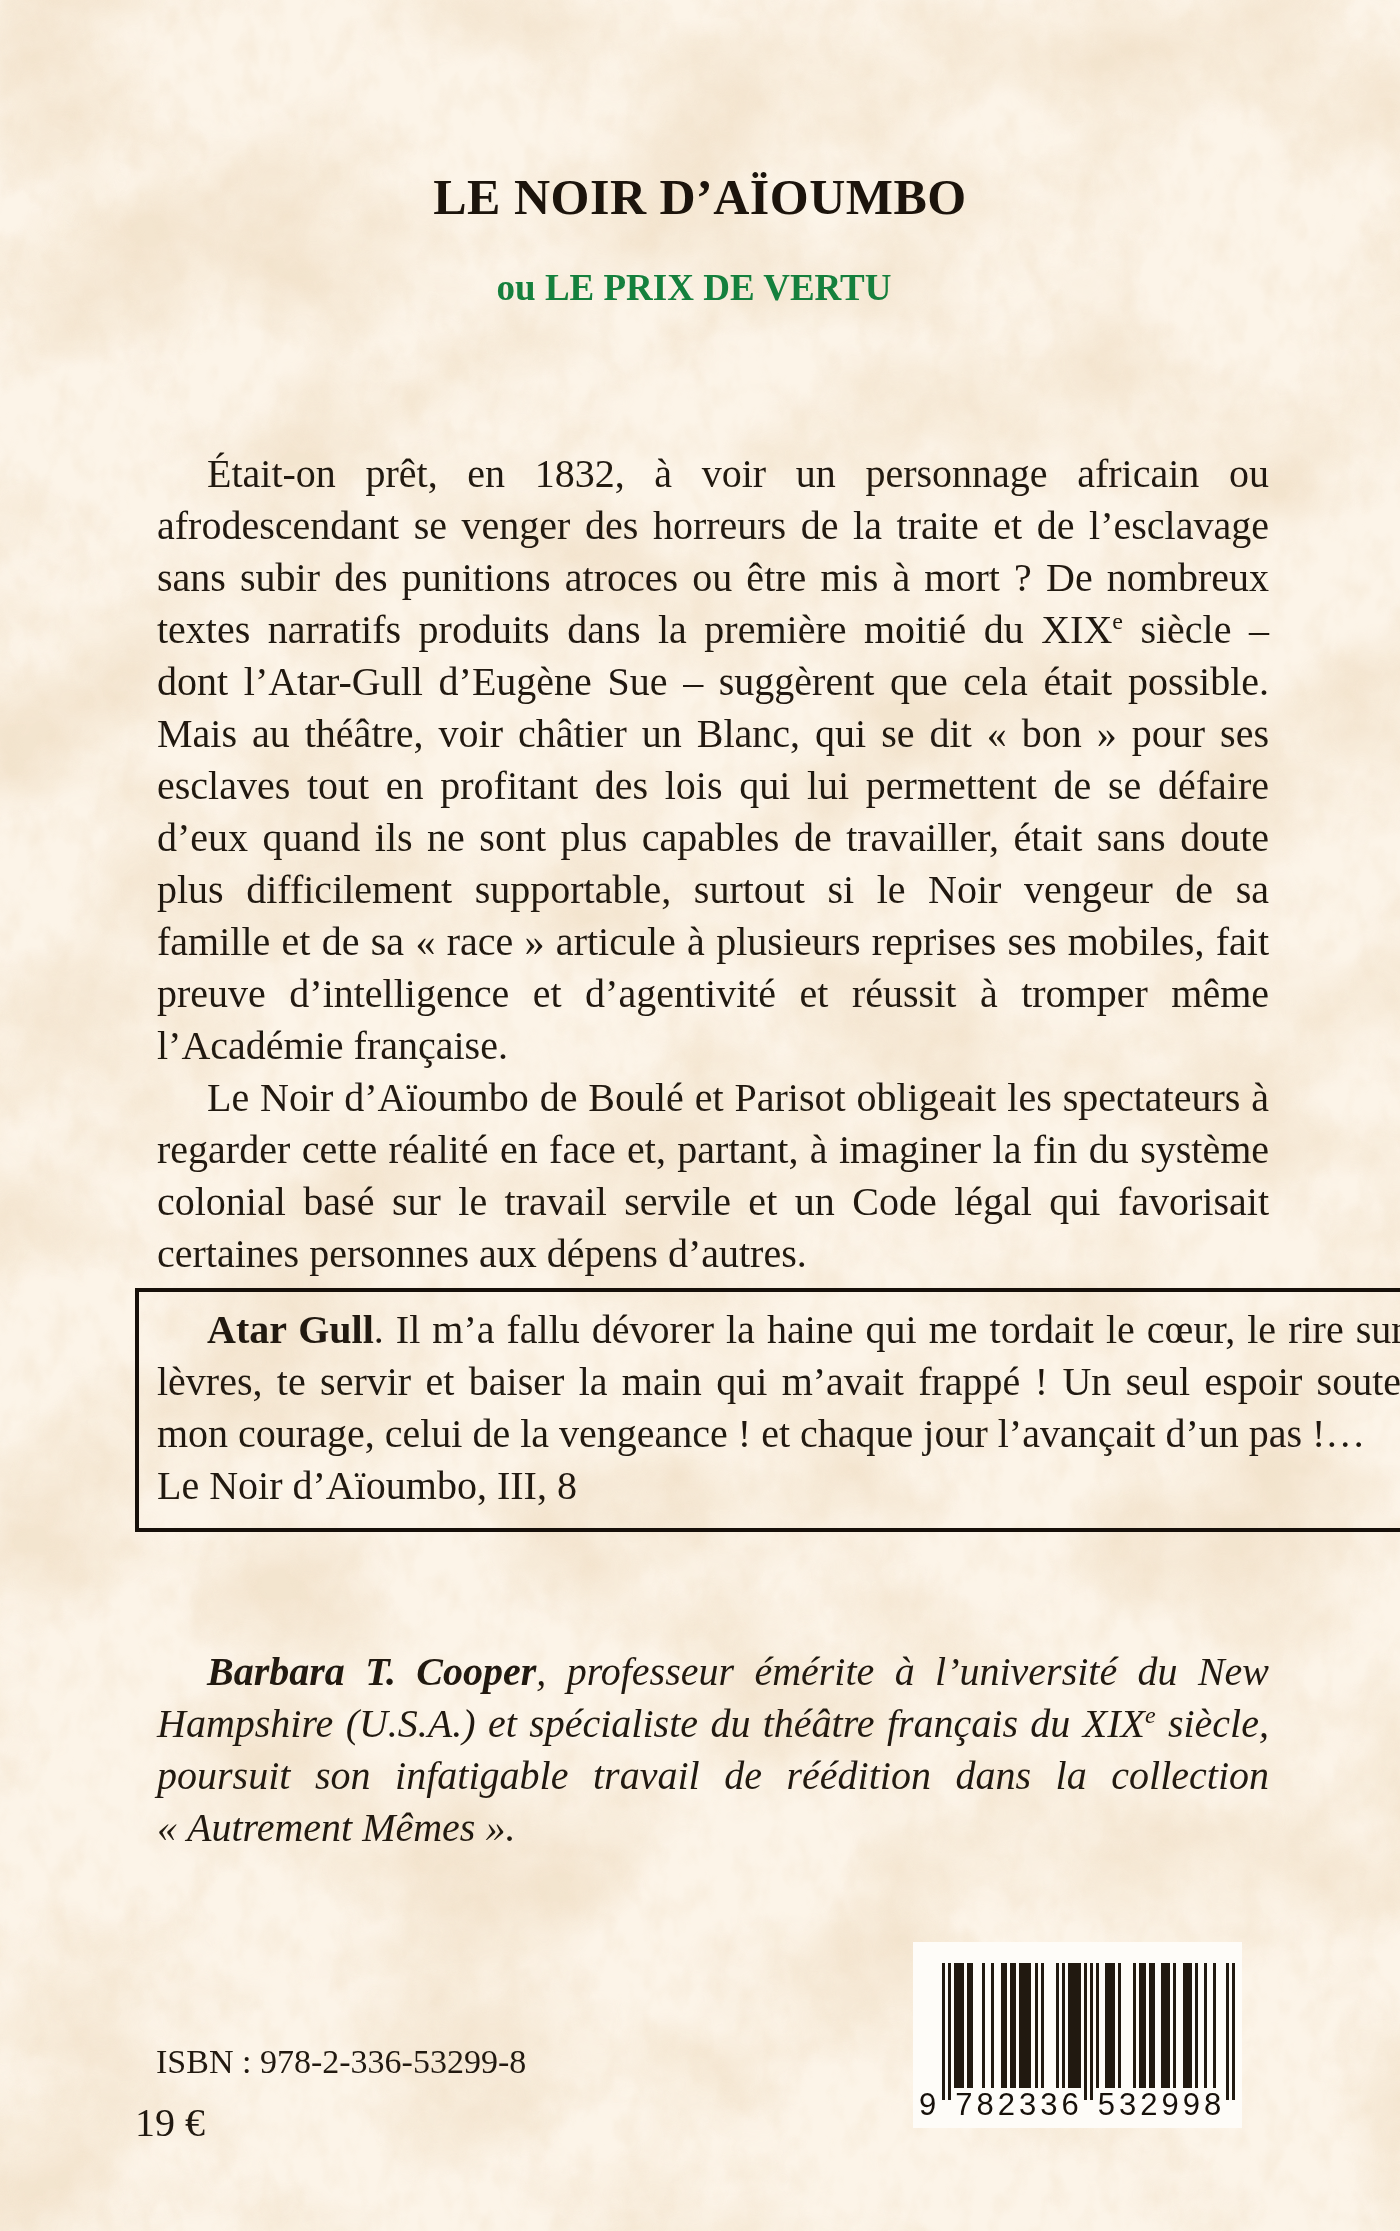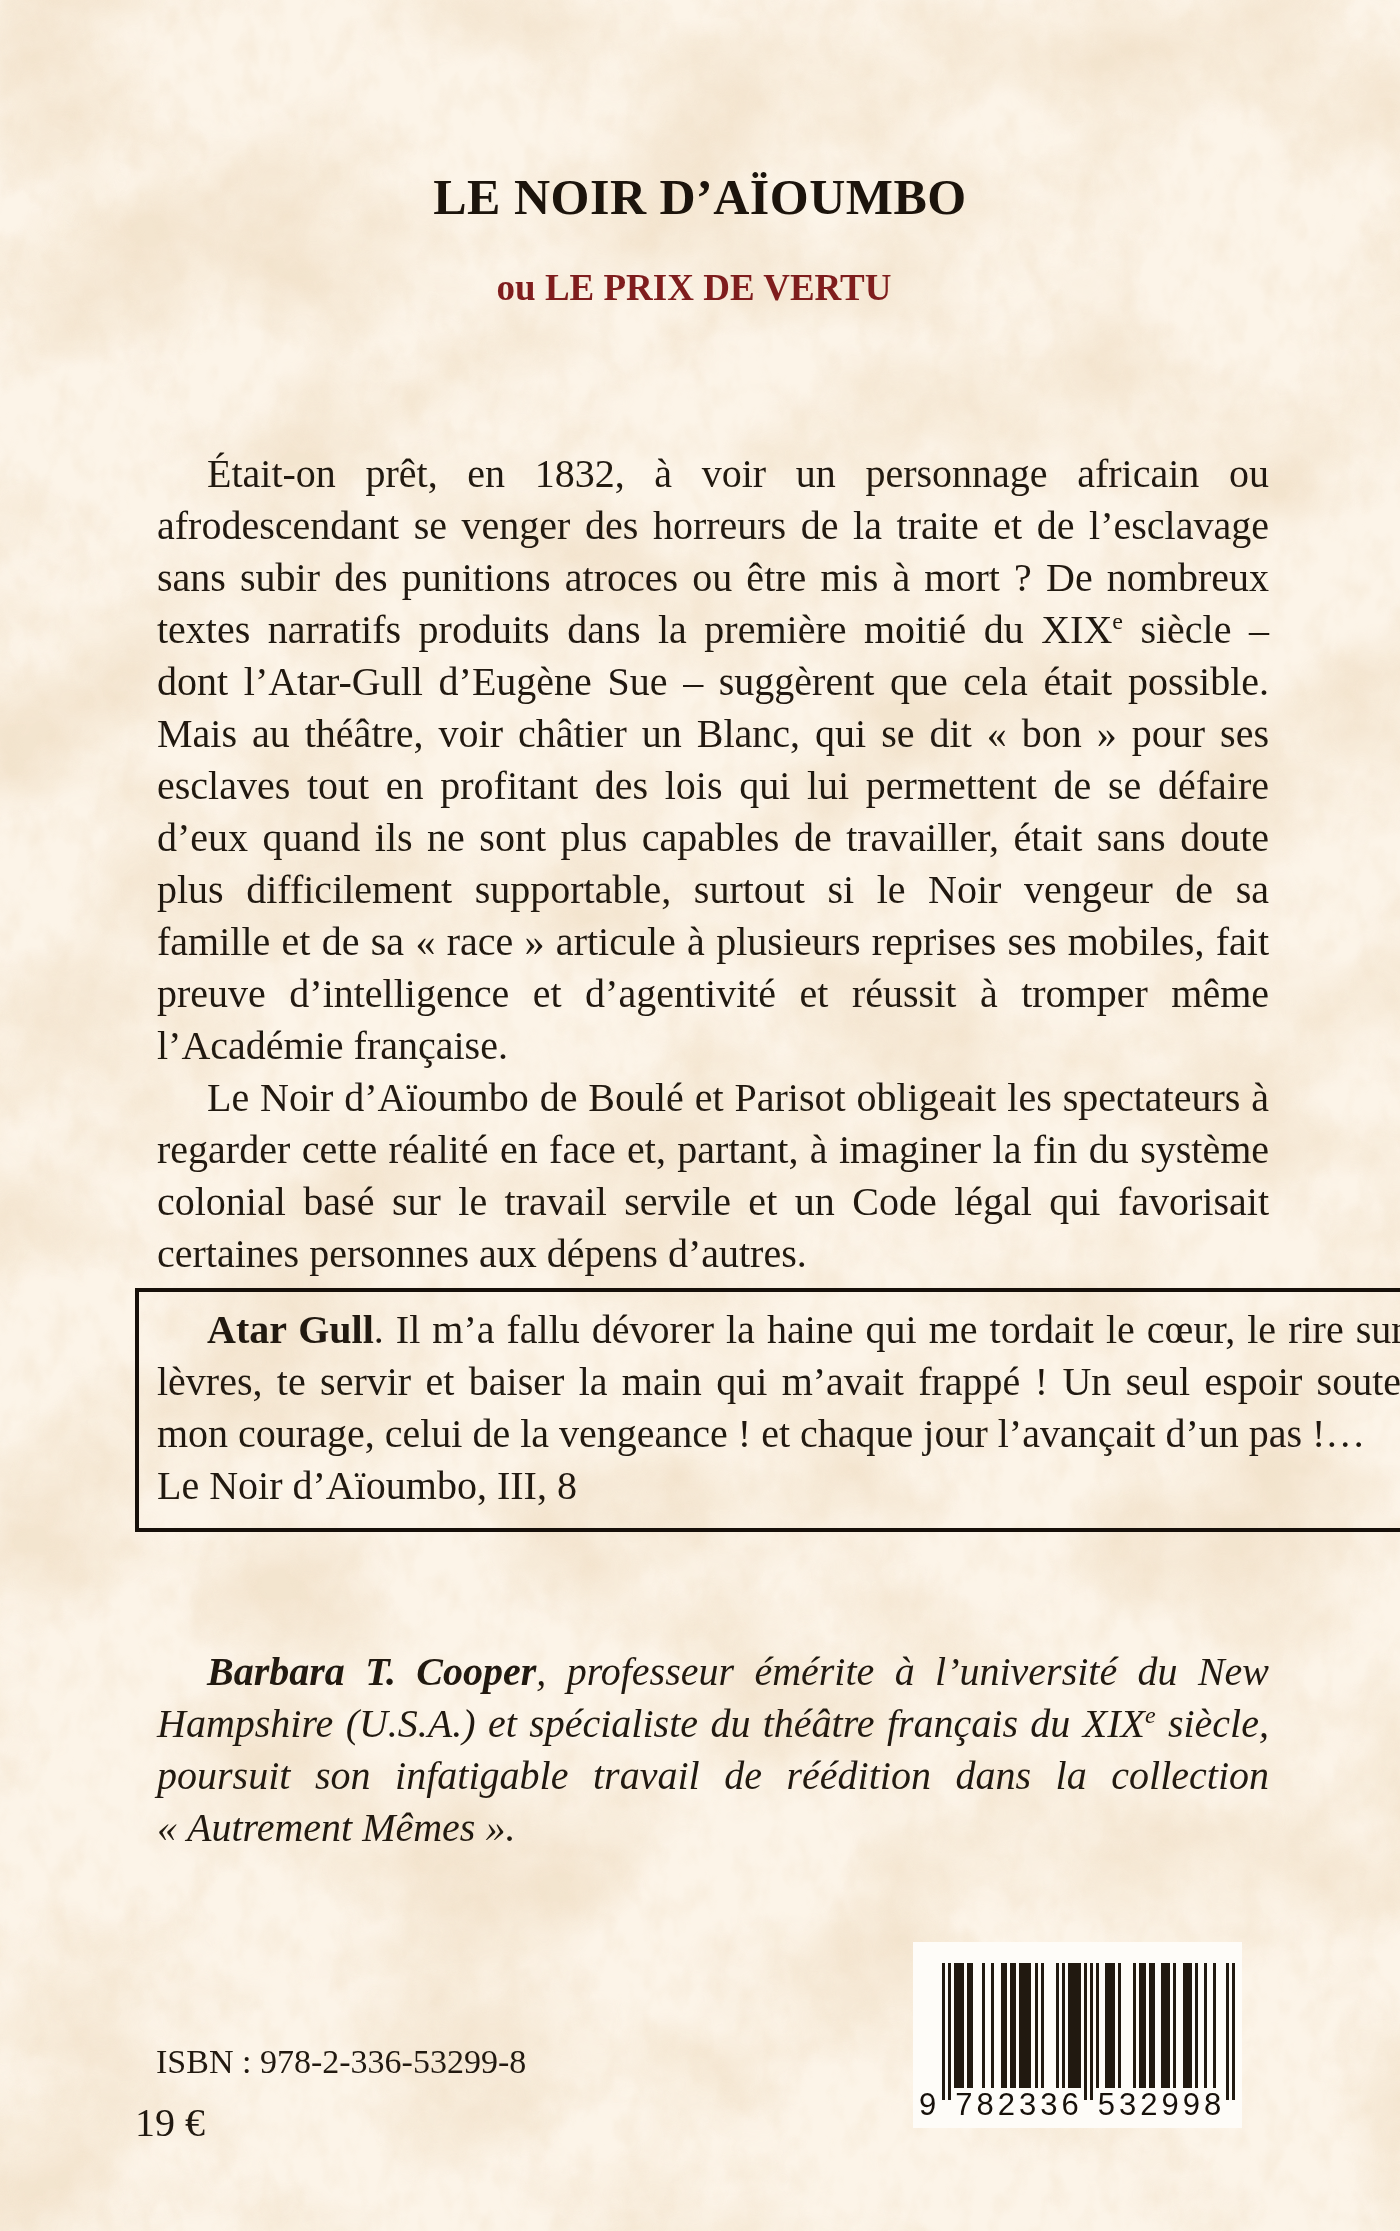--- a/index.html
+++ b/index.html
@@ -13,21 +13,21 @@
   }
   .texture{position:absolute;inset:0;width:1400px;height:2231px;}
   .content{position:absolute;inset:0;}
 
   .title-block{position:absolute;top:170px;left:0;width:100%;text-align:center;}
   .title-block h1{
     margin:0;font-size:50px;line-height:54px;font-weight:bold;
     letter-spacing:.5px;color:#1c140c;
   }
   .title-block h2{
-    margin:44px 12px 0 0;font-size:37px;line-height:40px;font-weight:bold;color:#7f1d1d;
+    margin:44px 12px 0 0;font-size:37px;line-height:40px;font-weight:bold;color:#15803d;
   }
 
   .synopsis{
     position:absolute;top:448px;left:157px;width:1112px;
     font-size:40px;line-height:52px;text-align:justify;
   }
   .synopsis p{margin:0;text-indent:50px;}
   .italic{}
   sup.sup{font-size:24px;line-height:0;}
 

